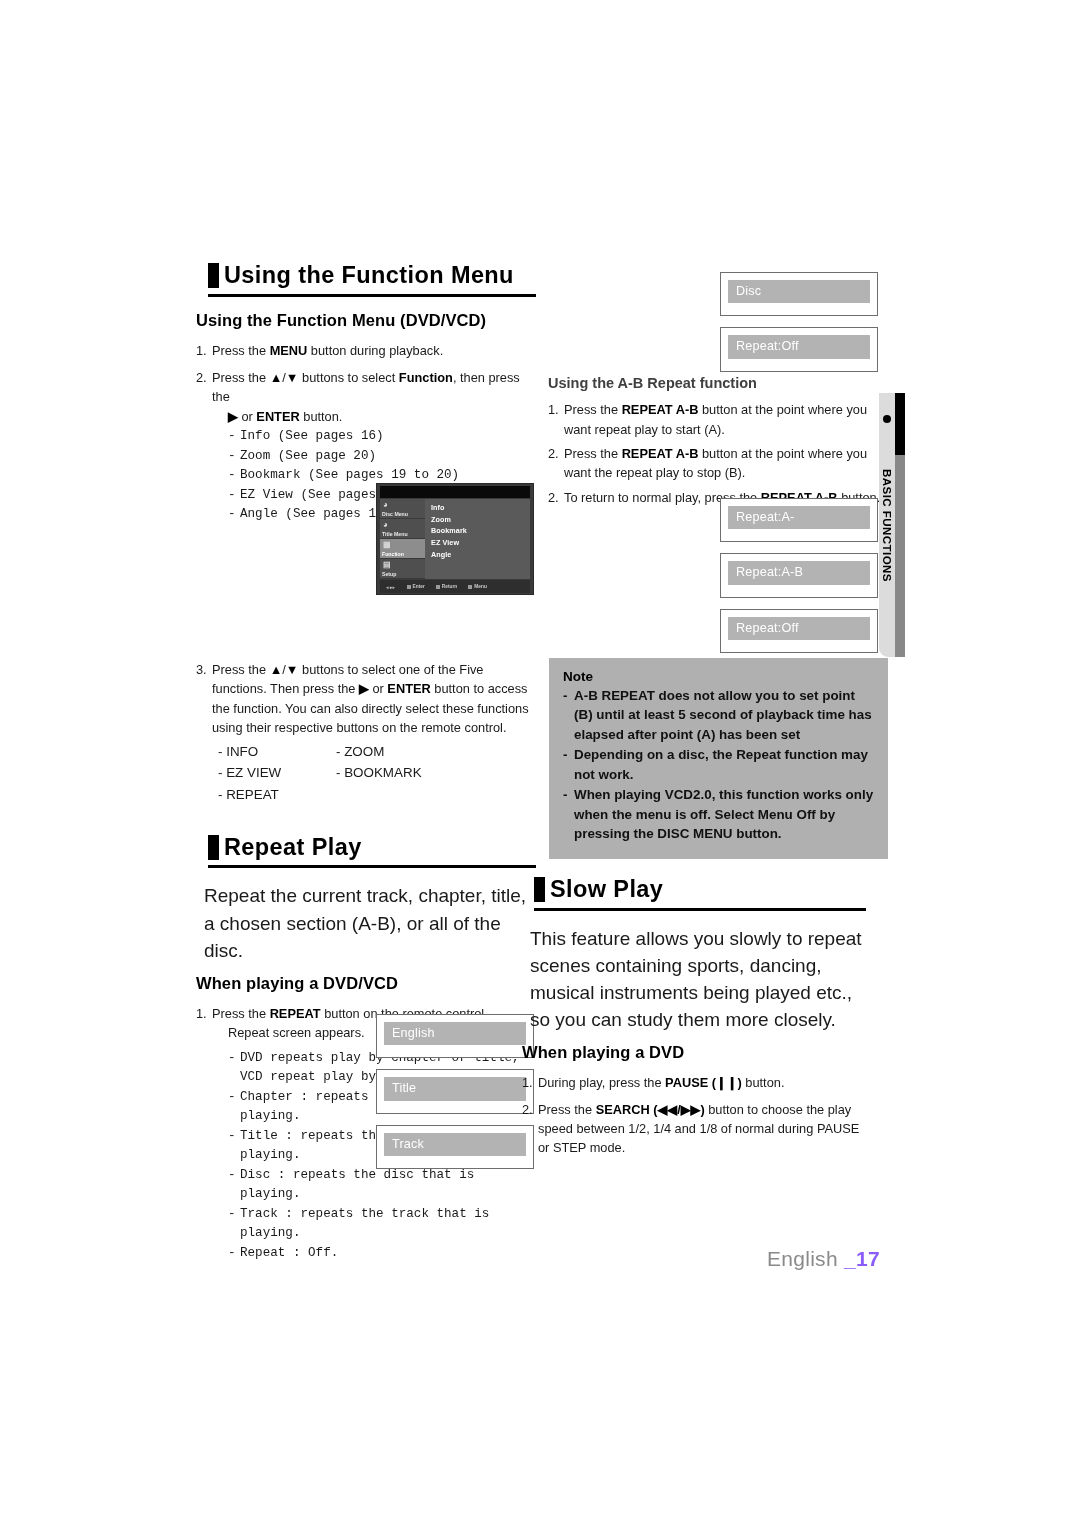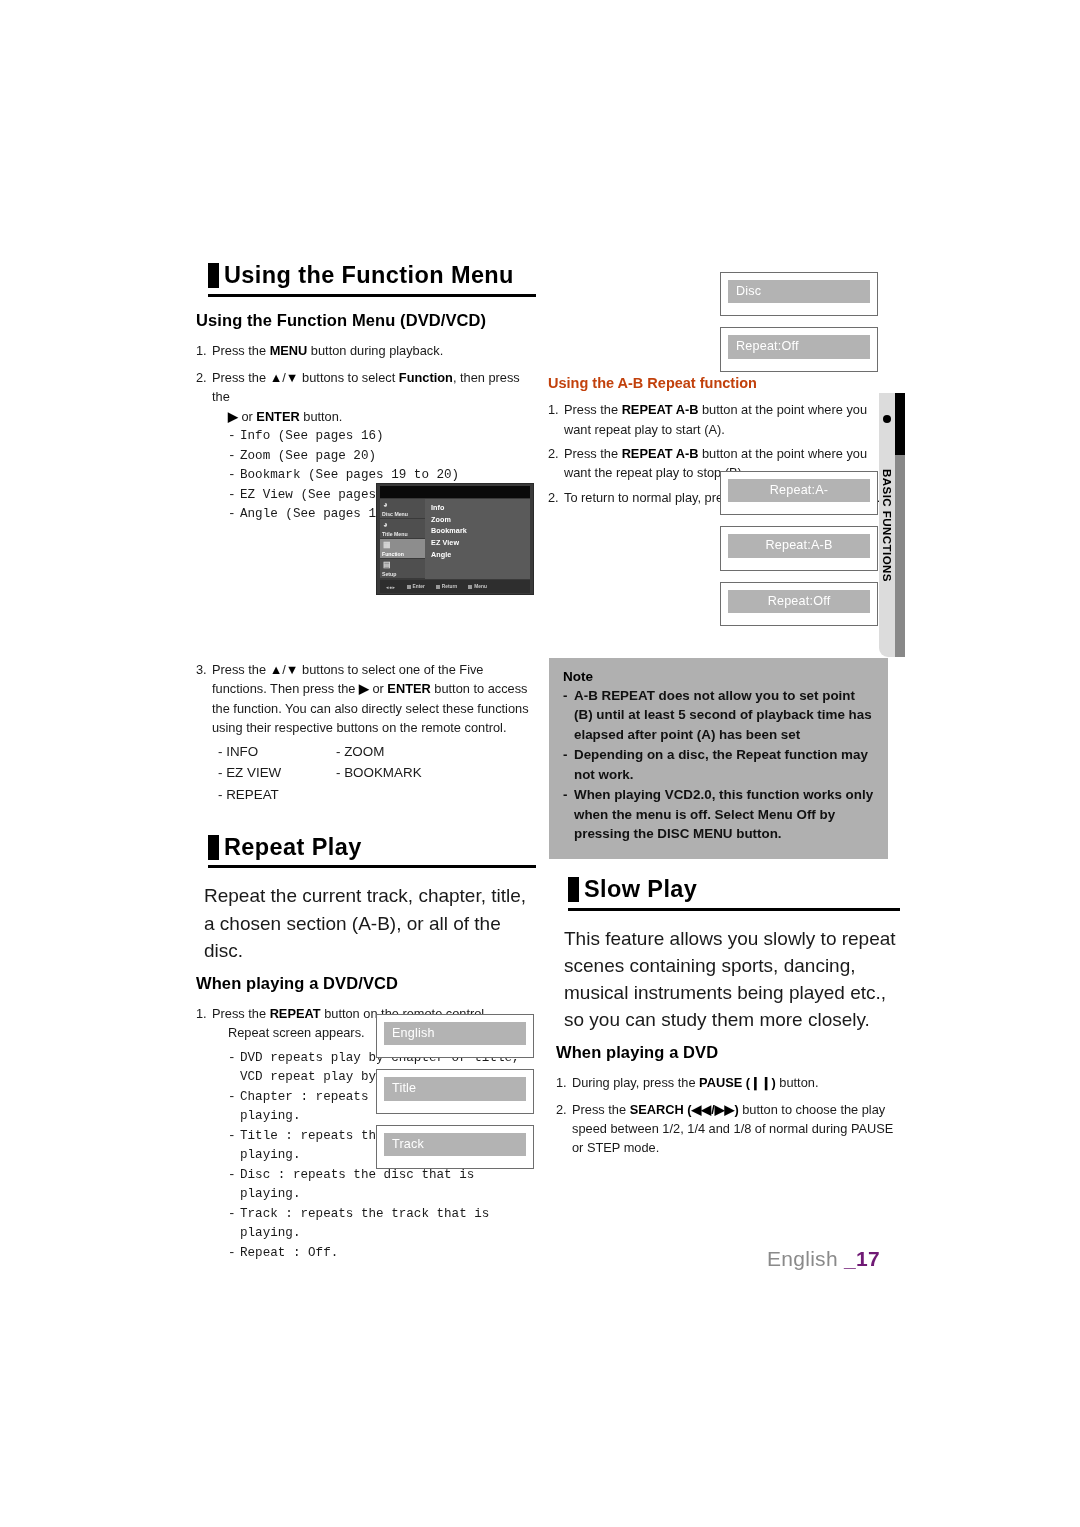--- a/index.html
+++ b/index.html
@@ -55,21 +55,21 @@
     font-size: 16.5px;
     font-weight: bold;
     color: #000;
     margin: 0 0 10px 0;
     letter-spacing: 0.1px;
     line-height: 1.2;
   }
   .sub-head-sm {
     font-size: 14.5px;
     font-weight: bold;
-    color: #c2410c;
+    color: #404040;
     margin: 0 0 8px 0;
     line-height: 1.25;
   }
 
   
   .para {
     font-size: 19px;
     line-height: 1.43;
     color: #1a1a1a;
     margin: 0 0 10px 8px;
@@ -318,21 +318,21 @@
   
   .footer {
     position: absolute;
     right: 200px;
     top: 1247px;
     font-size: 21px;
     color: #8a8a8a;
     letter-spacing: 0.3px;
   }
   .footer b {
-    color: #701a75;
+    color: #8b5cf6;
     font-weight: bold;
   }
 </style>
 </head>
 <body>
 
 <div class="page">
 
   <div class="col-left">
 
@@ -484,42 +484,42 @@
         <span class="num">2.</span>
         <span>Press the <b>REPEAT A-B</b> button at the point where you want the repeat play to stop (B).</span>
       </li>
       <li style="margin-top:5px;">
         <span class="num">2.</span>
         <span>To return to normal play, press the <b>REPEAT A-B</b> button.</span>
       </li>
     </ul>
   </div>
 
-  <div class="osd-stack-right" style="top:471px;text-align:center;">
+  <div class="osd-stack-right" style="top:498px;">
     <div class="osd-box">
       <div class="bar">Repeat:A-</div>
     </div>
     <div class="osd-box">
       <div class="bar">Repeat:A-B</div>
     </div>
     <div class="osd-box">
       <div class="bar">Repeat:Off</div>
     </div>
   </div>
 
   <div class="note-box" style="position:absolute; left:549px; top:658px; width:339px;">
     <div class="note-title">Note</div>
     <ul class="note-list">
       <li>A-B REPEAT does not allow you to set point (B) until at least 5 second of playback time has elapsed after point (A) has been set</li>
       <li>Depending on a disc, the Repeat function may not work.</li>
       <li>When playing VCD2.0, this function works only when the menu is off. Select Menu Off by pressing the DISC MENU button.</li>
     </ul>
   </div>
 
-  <div style="position:absolute; left:556px; top:876px; width:344px;">
+  <div style="position:absolute; left:522px; top:876px; width:344px;">
     <h1 class="sec-head">Slow Play</h1>
     <p class="para">This feature allows you slowly to repeat scenes containing sports, dancing, musical instruments being played etc., so you can study them more closely.</p>
     <h2 class="sub-head">When playing a DVD</h2>
     <ul class="ol">
       <li>
         <span class="num">1.</span>
         <span>During play, press the <b>PAUSE (❙❙)</b> button.</span>
       </li>
       <li style="margin-top:7px;">
         <span class="num">2.</span>

